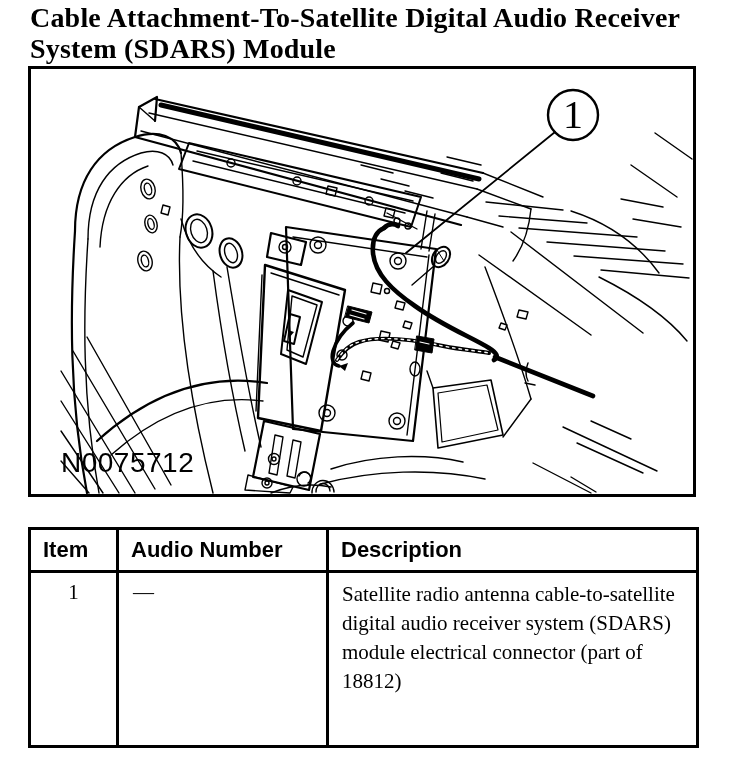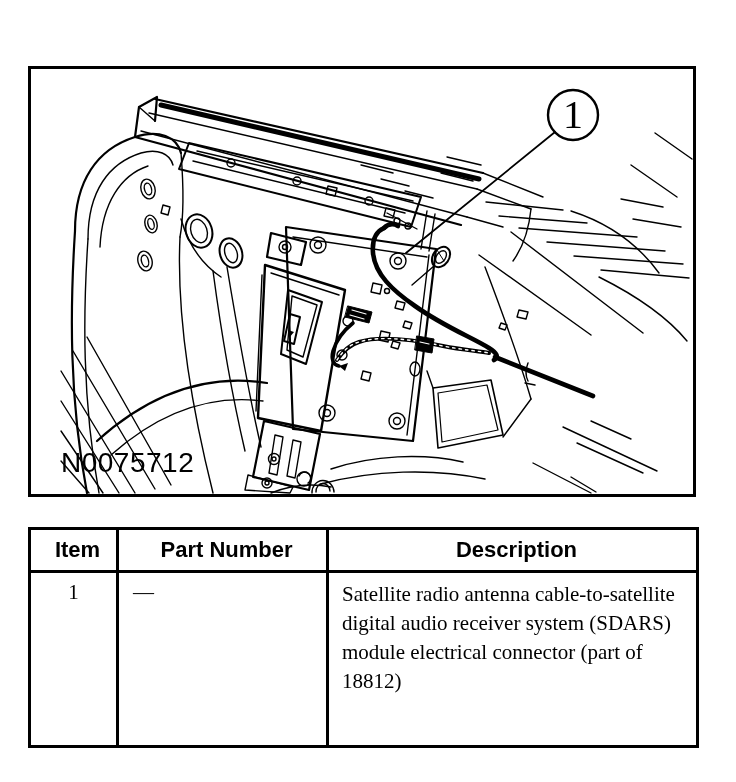--- a/index.html
+++ b/index.html
@@ -27,35 +27,36 @@
     font-family:"Liberation Sans", sans-serif;font-size:28px;
     letter-spacing:0.5px;color:#000;
   }
   table.parts{
     position:absolute;left:28px;top:527px;width:668px;
     border-collapse:collapse;table-layout:fixed;background:#fff;
   }
   table.parts th, table.parts td{border:3px solid #000;}
   table.parts th{
     font-family:"Liberation Sans", sans-serif;font-weight:bold;font-size:22px;
-    text-align:center;padding:6px 4px 6px 12px;height:28px;color:#000;
+    text-align:left;padding:6px 4px 6px 12px;height:28px;color:#000;
   }
   table.parts td{
     vertical-align:top;font-family:"Liberation Serif", serif;
     font-size:21px;color:#000;height:161px;
   }
   td.cell-item{text-align:center;padding-top:7px;}
   td.cell-part{padding:7px 4px 4px 14px;}
   td.cell-desc{padding:7px 14px 4px 13px;line-height:29px;font-size:20.5px;}
 </style>
 </head>
 <body>
 
 <div class="page">
 
+  <div class="title">Cable Attachment-To-Satellite Digital Audio Receiver System (SDARS) Module</div>
 
   <div class="figure-frame">
     <svg width="662" height="425" viewBox="0 0 662 425" xmlns="http://www.w3.org/2000/svg">
       <g stroke="#000" fill="none" stroke-linecap="round" stroke-linejoin="round" stroke-width="1.4">
 
         <g>
           <path d="M124,30 L452,104" stroke-width="2.2"></path>
           <path d="M130,36 L448,110" stroke-width="5"></path>
           <path d="M118,44 L446,120"></path>
           <path d="M110,62 L436,148"></path>
@@ -239,21 +240,21 @@
 
   <table class="parts">
     <colgroup>
       <col style="width:88px">
         <col style="width:210px">
         <col style="width:370px">
     </colgroup>
     <thead>
       <tr>
         <th>Item</th>
-        <th>Part Number</th>
+        <th>Audio Number</th>
         <th>Description</th>
       </tr>
     </thead>
     <tbody>
       <tr>
         <td class="cell-item">1</td>
         <td class="cell-part">—</td>
         <td class="cell-desc">Satellite radio antenna cable-to-satellite digital audio receiver system (SDARS) module electrical connector (part of 18812)</td>
       </tr>
     </tbody>

